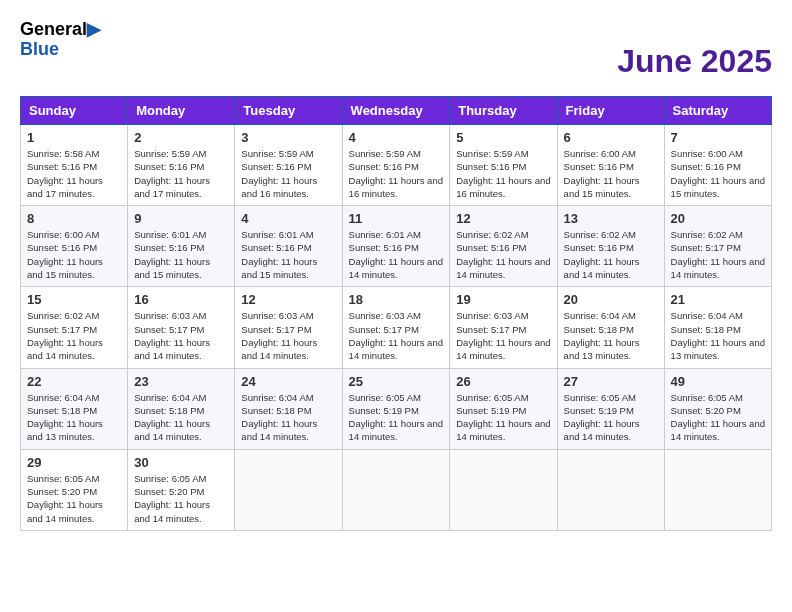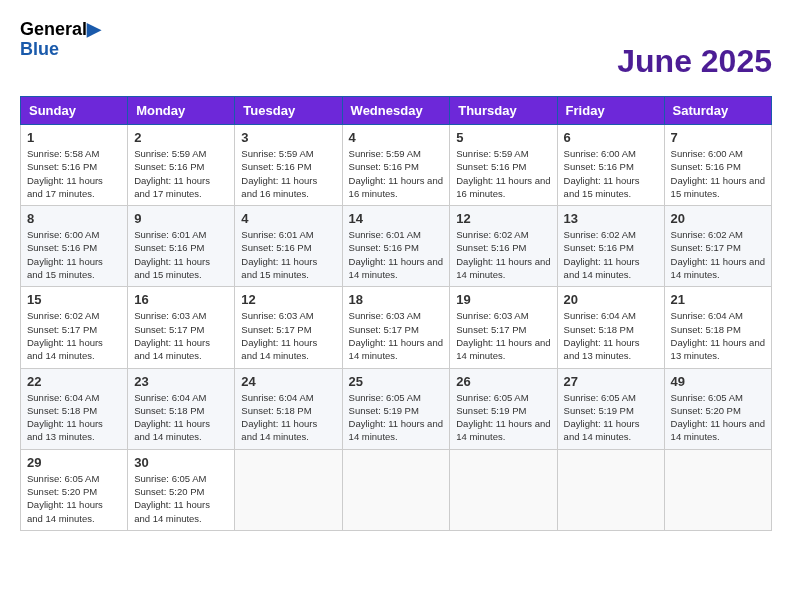--- a/index.html
+++ b/index.html
@@ -150,21 +150,21 @@
         </td>
         <td>
           <span class="day-number">9</span>
           <div class="day-info">Sunrise: 6:01 AM<br>Sunset: 5:16 PM<br>Daylight: 11 hours and 15 minutes.</div>
         </td>
         <td>
           <span class="day-number">4</span>
           <div class="day-info">Sunrise: 6:01 AM<br>Sunset: 5:16 PM<br>Daylight: 11 hours and 15 minutes.</div>
         </td>
         <td>
-          <span class="day-number">14</span>
+          <span class="day-number">11</span>
           <div class="day-info">Sunrise: 6:01 AM<br>Sunset: 5:16 PM<br>Daylight: 11 hours and 14 minutes.</div>
         </td>
         <td>
           <span class="day-number">12</span>
           <div class="day-info">Sunrise: 6:02 AM<br>Sunset: 5:16 PM<br>Daylight: 11 hours and 14 minutes.</div>
         </td>
         <td>
           <span class="day-number">13</span>
           <div class="day-info">Sunrise: 6:02 AM<br>Sunset: 5:16 PM<br>Daylight: 11 hours and 14 minutes.</div>
         </td>

